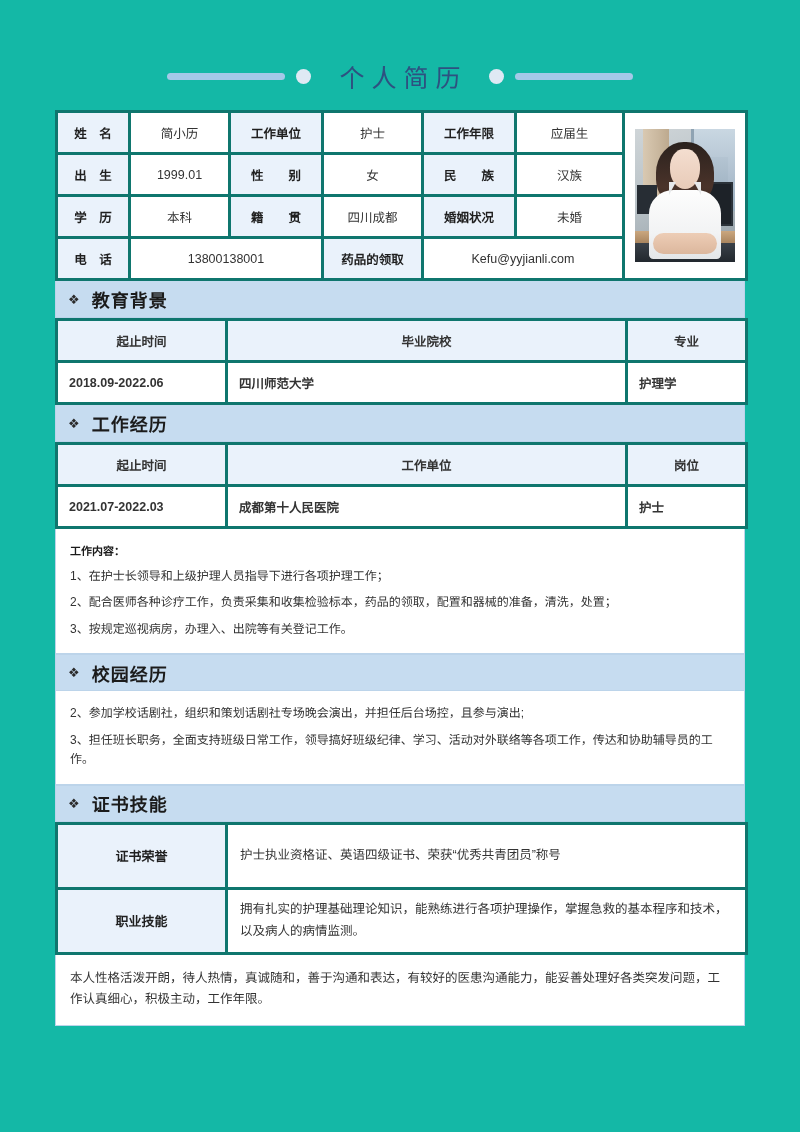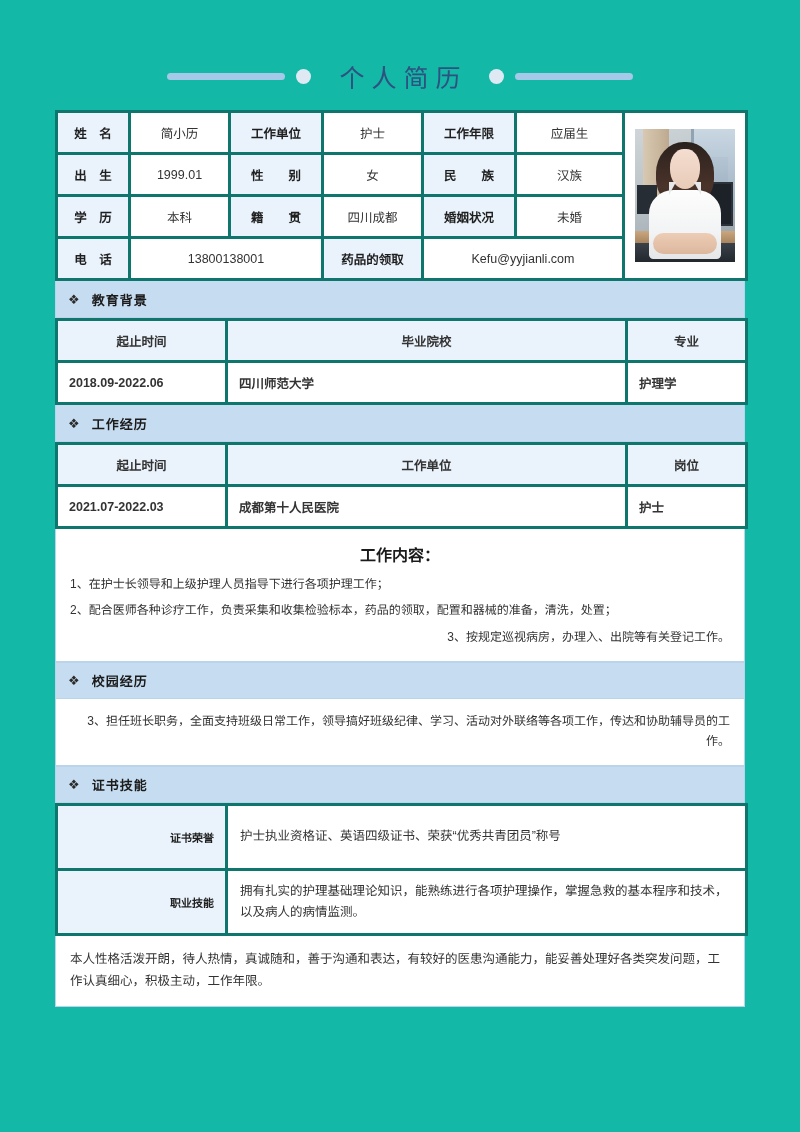--- a/index.html
+++ b/index.html
@@ -185,21 +185,21 @@
     margin: 0 auto;
   }
   .section-bar.detached { border-top: 1px solid #bcd4ea; }
   .sec-icon {
     font-size: 13px;
     color: #2b2b2b;
     margin-right: 12px;
     line-height: 1;
   }
   .sec-title {
-    font-size: 13px;
+    font-size: 18px;
     font-weight: bold;
     color: #1b1b1b;
     letter-spacing: 1px;
   }
 
   
   .col-head td {
     background: #eaf2fb;
     text-align: center;
     font-weight: bold;
@@ -216,45 +216,44 @@
   .text-block {
     width: 690px;
     box-sizing: border-box;
     border: 1px solid #bcd4ea;
     border-top: none;
     background: #ffffff;
     padding: 13px 14px 14px 14px;
     margin: 0 auto;
   }
   .tb-heading {
-    font-size: 16px;
+    font-size: 11px;
     font-weight: bold;
     color: #1b1b1b;
     margin-bottom: 9px;
-    text-align: center;
   }
   .tb-line {
     font-size: 12px;
     color: #333333;
     line-height: 1.62;
     margin-bottom: 7px;
   }
-  .tb-line:last-child { margin-bottom: 0; text-align: right; }
+  .tb-line:last-child { margin-bottom: 0; }
   .tb-para {
     font-size: 12.5px;
     color: #333333;
     line-height: 1.72;
   }
 
   
   .cert-table td.cert-lbl {
     background: #eaf2fb;
-    text-align: right;
-    font-weight: bold;
-    font-size: 11px;
+    text-align: center;
+    font-weight: bold;
+    font-size: 13px;
     color: #1f1f1f;
     height: 44px;
   }
   .cert-table td.cert-val {
     background: #ffffff;
     text-align: left;
     font-size: 12.5px;
     line-height: 1.72;
     padding: 9px 12px;
     height: 44px;
@@ -392,20 +391,21 @@
     <div class="tb-line">1、在护士长领导和上级护理人员指导下进行各项护理工作；</div>
     <div class="tb-line">2、配合医师各种诊疗工作，负责采集和收集检验标本，药品的领取，配置和器械的准备，清洗，处置；</div>
     <div class="tb-line">3、按规定巡视病房，办理入、出院等有关登记工作。</div>
   </div>
 
   <div class="section-bar detached">
     <span class="sec-icon">❖</span>
     <span class="sec-title">校园经历</span>
   </div>
   <div class="text-block">
+    <div class="tb-line">2、参加学校话剧社，组织和策划话剧社专场晚会演出，并担任后台场控，且参与演出;</div>
     <div class="tb-line">3、担任班长职务，全面支持班级日常工作，领导搞好班级纪律、学习、活动对外联络等各项工作，传达和协助辅导员的工作。</div>
   </div>
 
   <div class="section-bar detached">
     <span class="sec-icon">❖</span>
     <span class="sec-title">证书技能</span>
   </div>
   <div class="sheet">
     <table class="grid cert-table">
       <colgroup>

